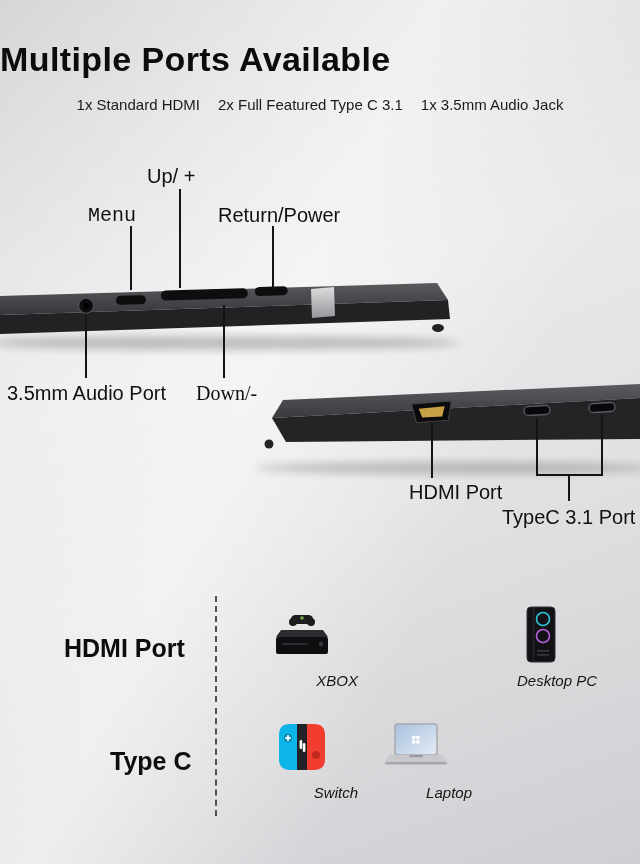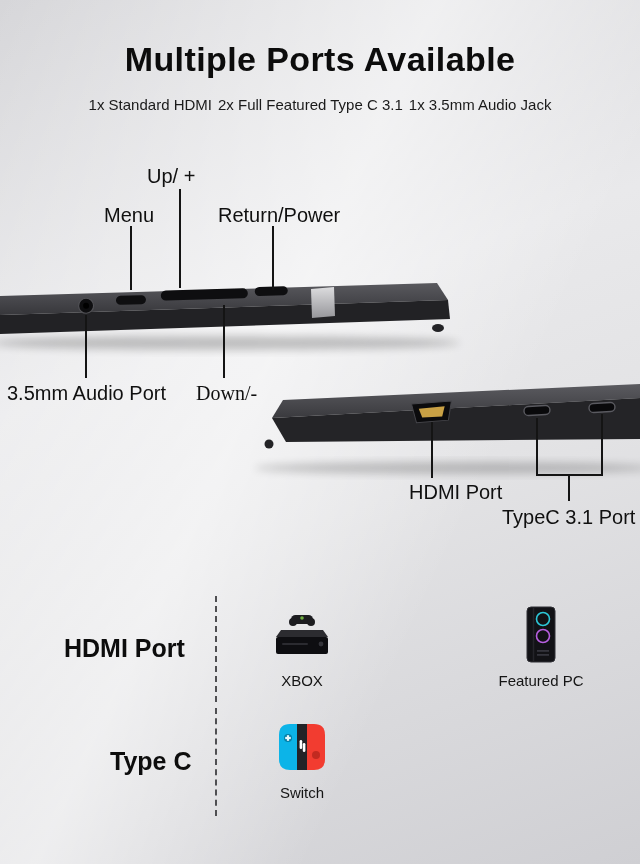--- a/index.html
+++ b/index.html
@@ -9,33 +9,33 @@
     color:#111;
   }
   #stage{
     position:absolute;inset:0;width:640px;height:864px;
     background:
       linear-gradient(115deg, rgba(255,255,255,0) 0%, rgba(255,255,255,0.55) 42%, rgba(255,255,255,0) 68%),
       linear-gradient(160deg,#d6d6d9 0%,#e9e9eb 38%,#e3e3e5 58%,#cfcfd3 100%);
   }
   .abs{position:absolute;}
   .title{
-    top:40px;left:0;width:640px;text-align:center;
+    top:40px;left:0;width:640px;
     font-size:34px;font-weight:700;letter-spacing:.4px;color:#0c0c0c;
   }
   .subtitle{
-    top:96px;left:0;width:640px;display:flex;justify-content:center;gap:6px;
+    top:96px;left:0;width:640px;display:flex;justify-content:center;gap:18px;
     font-size:15px;color:#1a1a1a;
   }
   .callout-label{font-size:20px;color:#101010;white-space:nowrap;}
   .callout-line{width:2px;background:#141414;}
   .callout-hline{height:2px;background:#141414;}
   .row-port-label{font-size:25px;font-weight:700;color:#0d0d0d;white-space:nowrap;}
   .dashed-divider{border-left:2px dashed #4f4f52;width:0;}
-  .device-cell{width:112px;text-align:center;}
+  .device-cell{width:112px;text-align:right;font-style:italic;}
   .device-cell svg{display:block;margin:0 auto;}
   .device-cell .dev-label{margin-top:8px;font-size:15px;color:#151515;}
 </style>
 </head>
 <body>
 
 <div id="stage">
 
   <div class="abs title">Multiple Ports Available</div>
   <div class="abs subtitle">
@@ -66,21 +66,21 @@
       <circle cx="86" cy="47" r="3" fill="#000"></circle>
       <rect x="116" y="38" width="30" height="9" rx="4.5" fill="#0e0e10"></rect>
       <rect x="161" y="34" width="87" height="10" rx="5" fill="#0e0e10"></rect>
       <rect x="255" y="33" width="33" height="9" rx="4.5" fill="#0e0e10"></rect>
     </g>
     <polygon points="311,34 334,32 335,61 312,63" fill="url(#silverGrad)"></polygon>
     <ellipse cx="438" cy="73" rx="6" ry="4" fill="#232326"></ellipse>
   </svg>
 
   <div class="abs callout-label" style="left:147px;top:165px;">Up/ +</div>
-  <div class="abs callout-label" style="left:104px;top:204px;">Menu</div>
+  <div class="abs callout-label" style="left:88px;top:204px;font-family:Liberation Mono, monospace;">Menu</div>
   <div class="abs callout-label" style="left:218px;top:204px;">Return/Power</div>
   <div class="abs callout-label" style="left:7px;top:382px;">3.5mm Audio Port</div>
   <div class="abs callout-label" style="left:196px;top:382px;font-family:Liberation Serif, serif;">Down/-</div>
 
   <div class="abs callout-line" style="left:179px;top:189px;height:99px;"></div>
   <div class="abs callout-line" style="left:130px;top:226px;height:64px;"></div>
   <div class="abs callout-line" style="left:272px;top:226px;height:64px;"></div>
   <div class="abs callout-line" style="left:85px;top:315px;height:63px;"></div>
   <div class="abs callout-line" style="left:223px;top:305px;height:73px;"></div>
 
@@ -139,36 +139,57 @@
 
   <div class="abs device-cell" style="left:485px;top:606px;">
     <svg width="64" height="58" viewBox="0 0 64 58">
       <rect x="18" y="1" width="28" height="55" rx="4" fill="#121216" stroke="#303036" stroke-width="1"></rect>
       <line x1="24.5" y1="2" x2="24.5" y2="55" stroke="#24242a" stroke-width="1.5"></line>
       <circle cx="34" cy="13" r="6.5" fill="none" stroke="#2dc7d8" stroke-width="1.6"></circle>
       <circle cx="34" cy="30" r="6.5" fill="none" stroke="#b75fe0" stroke-width="1.6"></circle>
       <rect x="28" y="44" width="12" height="1.8" fill="#34343c"></rect>
       <rect x="28" y="48" width="12" height="1.8" fill="#34343c"></rect>
     </svg>
-    <div class="dev-label">Featured PC</div>
+    <div class="dev-label">Desktop PC</div>
   </div>
 
   <div class="abs row-port-label" style="left:110px;top:747px;">Type C</div>
   <div class="abs dashed-divider" style="left:215px;top:708px;height:108px;"></div>
 
   <div class="abs device-cell" style="left:246px;top:718px;">
     <svg width="64" height="58" viewBox="0 0 64 58">
       <path d="M27 6 H20 Q9 6 9 17 V41 Q9 52 20 52 H27 Z" fill="#0cb4e8"></path>
       <rect x="27" y="6" width="10" height="46" fill="#232327"></rect>
       <path d="M37 6 H44 Q55 6 55 17 V41 Q55 52 44 52 H37 Z" fill="#f23c30"></path>
       <circle cx="18" cy="20" r="4" fill="#067fa6"></circle>
       <rect x="16.9" y="17.2" width="2.2" height="5.6" fill="#e8f7fc"></rect>
       <rect x="15.2" y="18.9" width="5.6" height="2.2" fill="#e8f7fc"></rect>
       <circle cx="46" cy="37" r="4" fill="#c22a20"></circle>
       <rect x="29.6" y="22" width="2.6" height="9" rx="1.3" fill="#fff"></rect>
       <rect x="32.8" y="25" width="2.6" height="9" rx="1.3" fill="#fff"></rect>
     </svg>
     <div class="dev-label">Switch</div>
   </div>
 
+  <div class="abs device-cell" style="left:360px;top:718px;">
+    <svg width="64" height="58" viewBox="0 0 64 58">
+      <defs>
+        <linearGradient id="screenG" x1="0" y1="0" x2="1" y2="1">
+          <stop offset="0" stop-color="#a9c0de"></stop>
+            <stop offset="1" stop-color="#e3ecf5"></stop>
+        </linearGradient>
+      </defs>
+      <rect x="11" y="6" width="42" height="31" rx="2.5" fill="url(#screenG)" stroke="#a9a9ad" stroke-width="1.5"></rect>
+      <g fill="#ffffff" opacity="0.95">
+        <rect x="28" y="18" width="3.4" height="3.4"></rect>
+        <rect x="32.2" y="18" width="3.4" height="3.4"></rect>
+        <rect x="28" y="22.2" width="3.4" height="3.4"></rect>
+        <rect x="32.2" y="22.2" width="3.4" height="3.4"></rect>
+      </g>
+      <polygon points="5,37 59,37 63,44 1,44" fill="#c9c9cd"></polygon>
+      <rect x="1" y="44" width="62" height="2.6" rx="1.3" fill="#a6a6ab"></rect>
+      <rect x="25" y="37" width="14" height="2.2" rx="1" fill="#9b9ba1"></rect>
+    </svg>
+    <div class="dev-label">Laptop</div>
+  </div>
 
 
 </div>
 
 </body></html>

